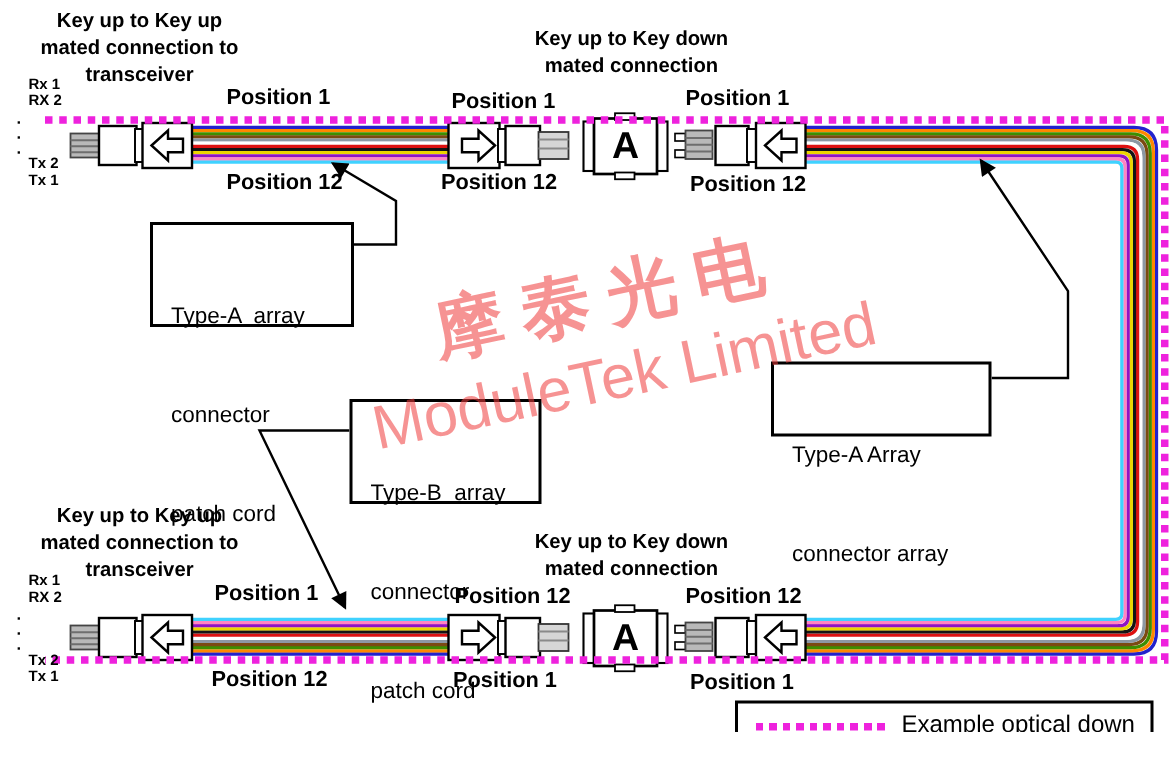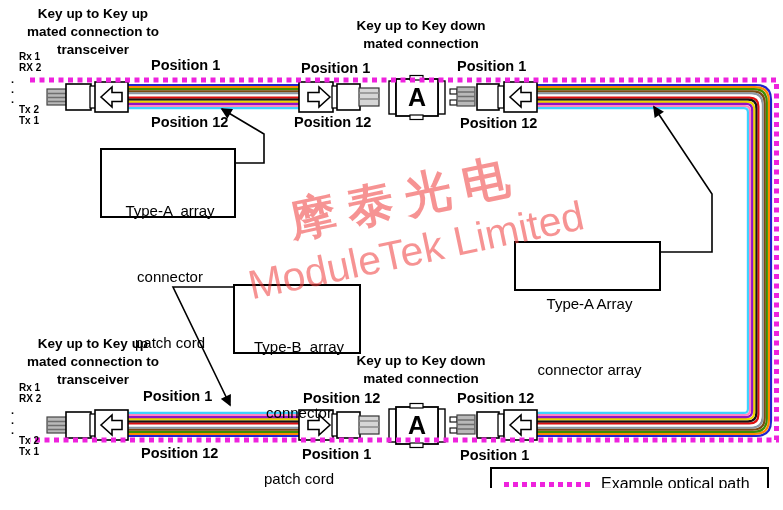--- a/index.html
+++ b/index.html
@@ -5,21 +5,21 @@
   html,body{margin:0;padding:0;background:#fff;}
   .stage{position:relative;width:783px;height:488px;background:#fff;overflow:hidden;
          font-family:"Liberation Sans",sans-serif;color:#000;}
   svg.diagram{position:absolute;left:0;top:0;z-index:1;}
   .txt{position:absolute;z-index:2;}
   .hdr{font-size:13.5px;font-weight:bold;text-align:center;line-height:18px;}
   .pos{font-size:14.5px;font-weight:bold;white-space:nowrap;}
   .port{font-size:10px;font-weight:bold;white-space:nowrap;margin-left:13px;}
   .port-dot{font-size:11px;font-weight:bold;}
   .callout{position:absolute;z-index:2;background:#fff;border:2px solid #000;
-           font-size:15px;line-height:22px;padding:6px 8px 4px 12px;white-space:pre-wrap;text-align:center;}
+           font-size:15px;line-height:22px;padding:6px 8px 4px 12px;white-space:pre-wrap;}
   .adapterA{position:absolute;z-index:2;width:42px;text-align:center;
             font-size:25px;font-weight:bold;line-height:26px;}
   .legend{position:absolute;z-index:2;left:490px;top:467px;width:279px;height:34px;
           border:2px solid #000;background:#fff;display:flex;align-items:center;
           padding-left:12px;box-sizing:border-box;gap:11px;}
   .legend-swatch{width:86px;height:5px;flex:0 0 auto;
           background:repeating-linear-gradient(90deg,var(--optical) 0 5px,transparent 5px 9px);}
   .legend-label{font-size:16px;}
   .watermark{position:absolute;z-index:3;left:95px;top:168px;width:630px;text-align:center;
           transform:rotate(-12deg);transform-origin:50% 50%;color:var(--wm);opacity:.55;
@@ -177,33 +177,33 @@
   <div class="txt pos" style="left:460px;top:447px;">Position 1</div>
 
   <div class="adapterA" style="left:396px;top:84px;">A</div>
   <div class="adapterA" style="left:396px;top:412px;">A</div>
 
   <div class="callout" style="left:100px;top:148px;width:112px;height:56px;">
     <div>Type-A  array</div>
     <div>connector</div>
     <div>patch cord</div>
   </div>
-  <div class="callout" style="left:233px;top:284px;width:104px;height:56px;">
+  <div class="callout" style="left:233px;top:266px;width:104px;height:56px;">
     <div>Type-B  array</div>
     <div>connector</div>
     <div>patch cord</div>
   </div>
   <div class="callout" style="left:514px;top:241px;width:123px;height:36px;">
     <div>Type-A Array</div>
     <div>connector array</div>
   </div>
 
   <div class="legend">
     <span class="legend-swatch"></span>
-    <span class="legend-label">Example optical path</span>
+    <span class="legend-label">Example optical down</span>
   </div>
 
   <div class="watermark">
     <div class="wm1">摩泰光电</div>
     <div class="wm2">ModuleTek Limited</div>
   </div>
 
 </div>
 
 </body></html>

